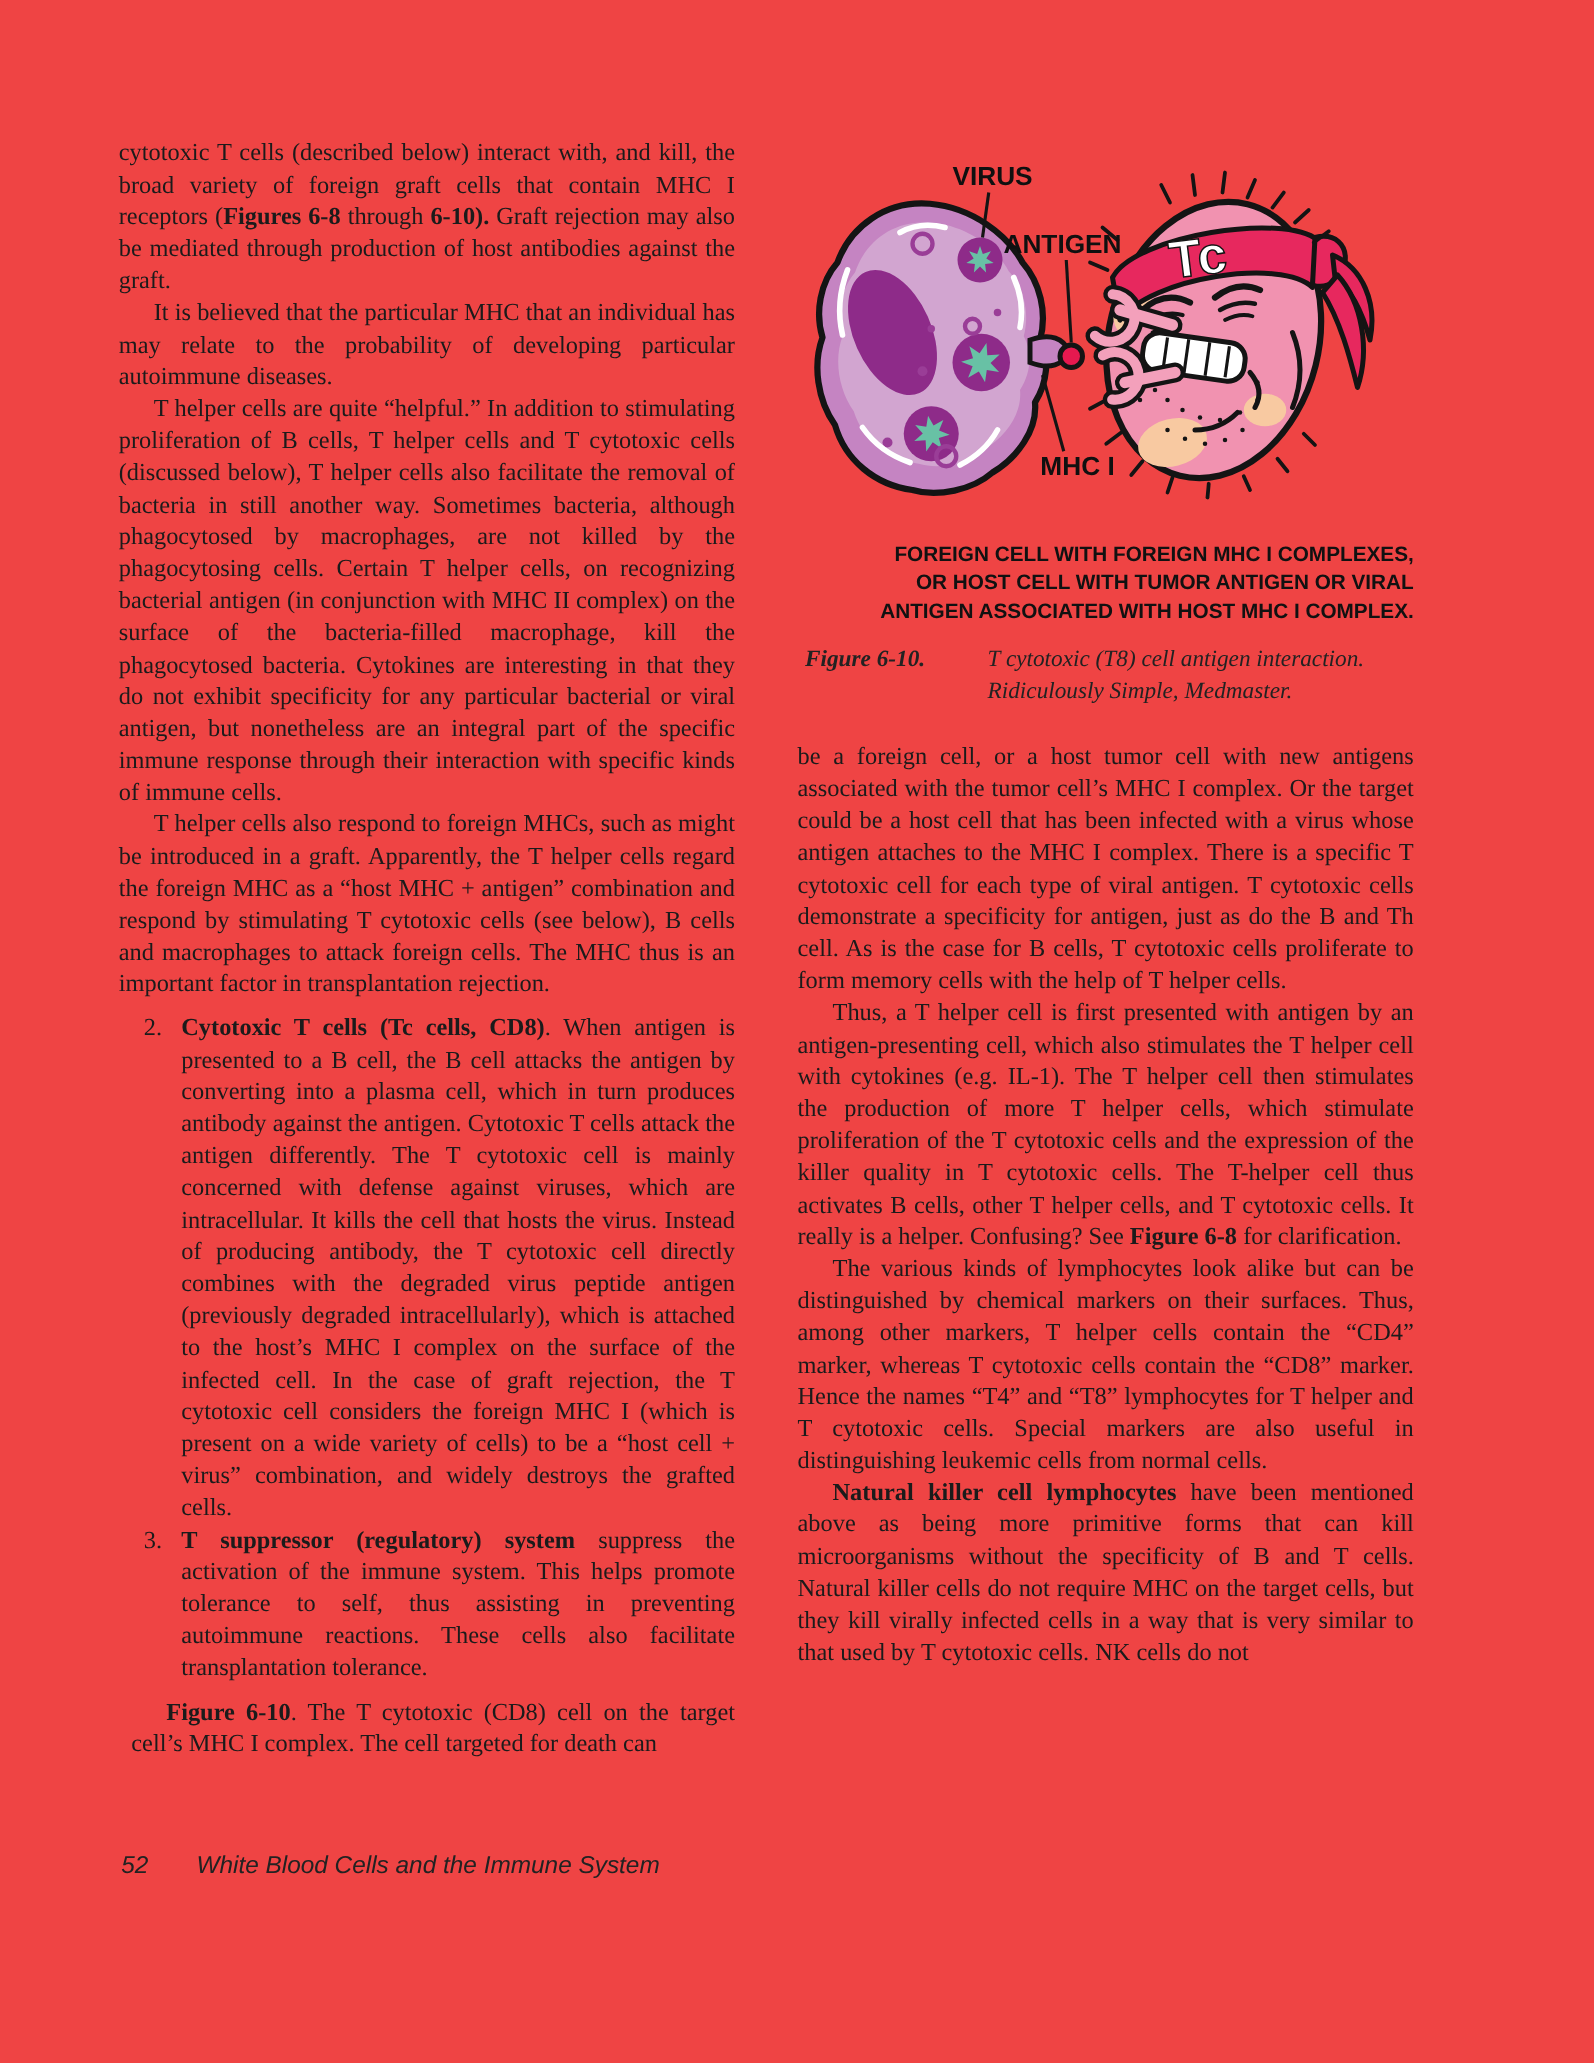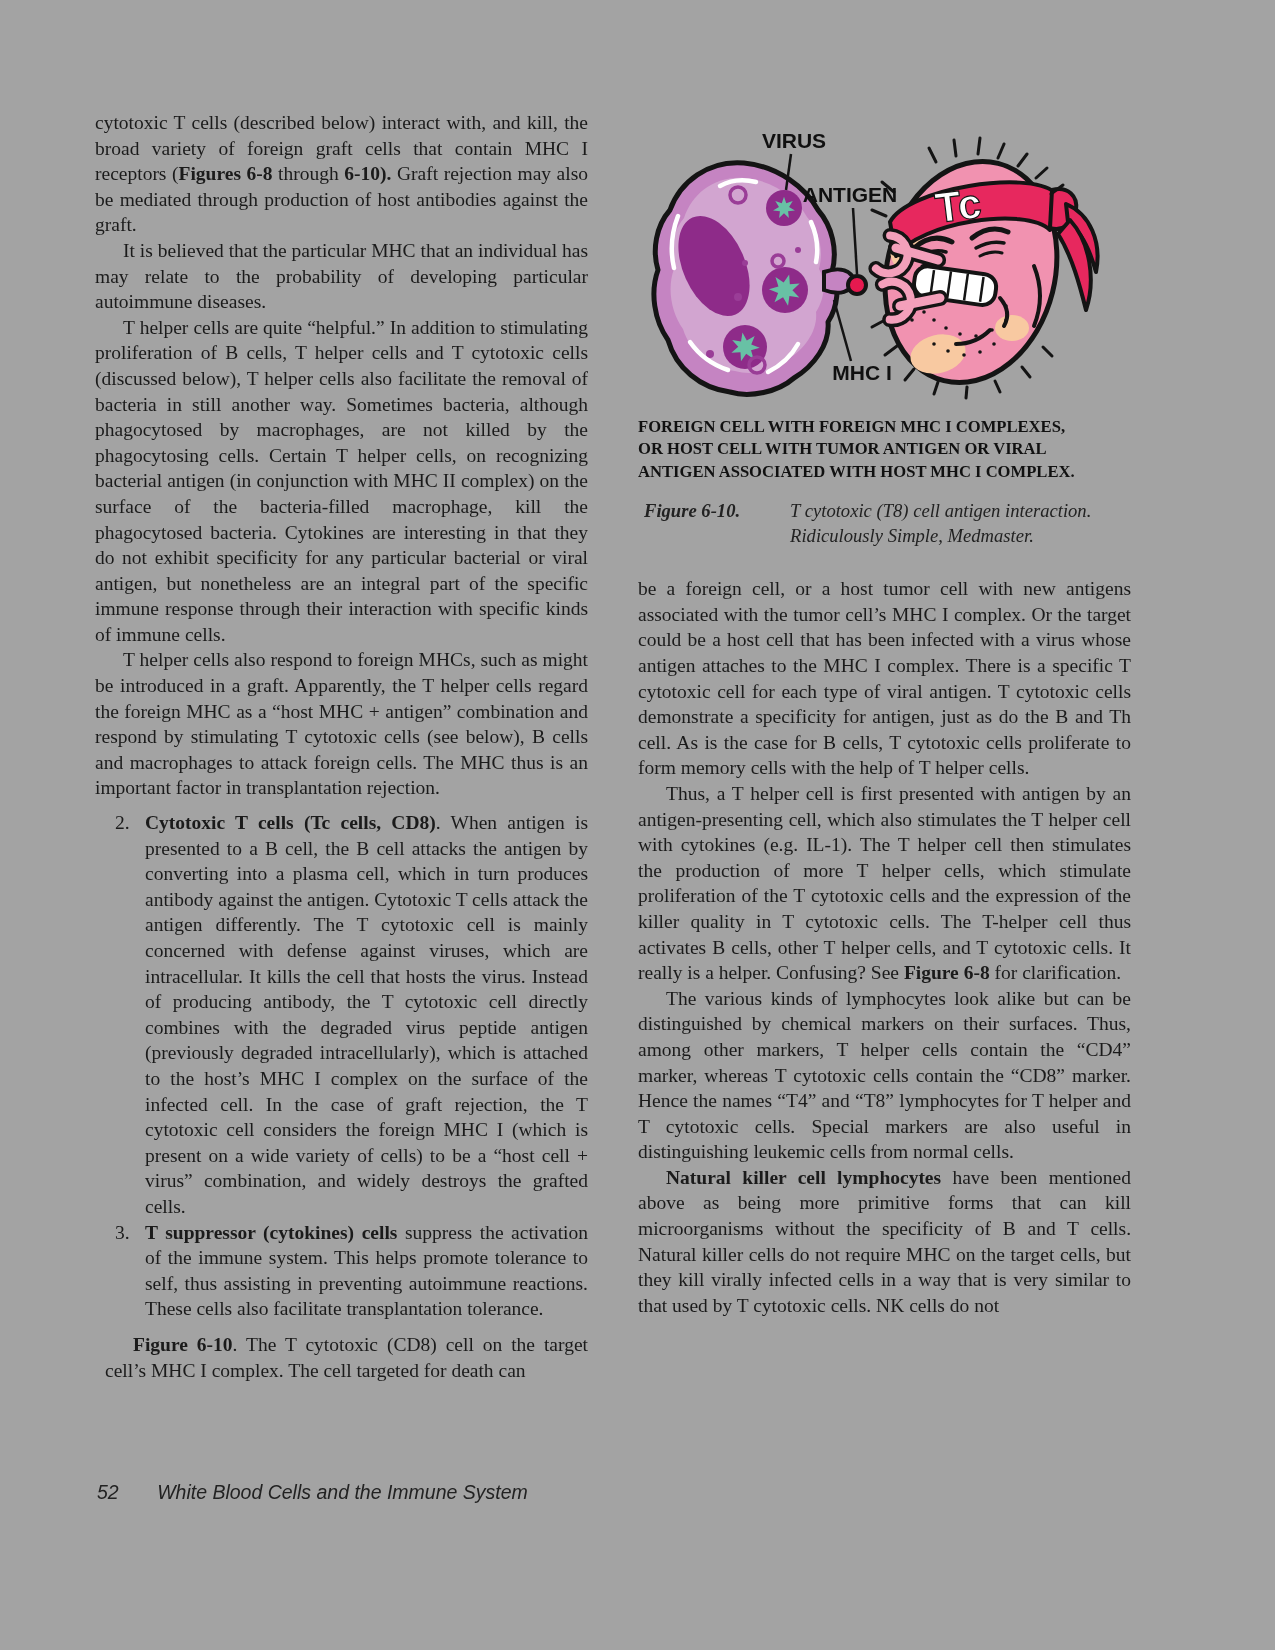--- a/index.html
+++ b/index.html
@@ -1,30 +1,30 @@
 <!DOCTYPE html>
 <html><head>
 <meta charset="utf-8">
 <style>
   html,body{margin:0;padding:0;background:#ffffff;width:1275px;height:1650px;overflow:hidden;}
   body{font-family:"Liberation Serif",serif;color:#1b1b1b;position:relative;}
-  .page{position:absolute;inset:0;background:#a3a3a3;}
+  .page{position:absolute;inset:0;background:#ef4444;}
   .col{position:absolute;}
   .col-left{left:95px;top:110px;width:493px;}
   .col-right{left:638px;top:100px;width:493px;}
   .p{margin:0;font-size:19.5px;line-height:25.6px;text-align:justify;}
   .ind{text-indent:28px;}
   .list{margin-top:9px;}
   .li{position:relative;padding-left:50px;}
   .num{position:absolute;left:20px;top:0;font-size:19.5px;line-height:25.6px;}
   .closing{margin-top:10px;margin-left:10px;}
   .b{font-weight:bold;}
   .fig{margin:0;}
   .fig svg{display:block;margin-top:30px;}
-  .banner{margin-top:16px;text-align:left;font-family:Liberation Serif, serif;
+  .banner{margin-top:33px;text-align:right;font-family:Liberation Sans, sans-serif;
           font-weight:bold;font-size:16.6px;line-height:22.4px;color:#111;}
   .caption{margin-top:15px;display:flex;font-style:italic;font-size:18.6px;line-height:25px;color:#222;gap:36px;}
   .cap-label{font-weight:bold;white-space:nowrap;margin-left:6px;margin-right:14px;}
   .cap-line{display:block;}
   .rc-text{margin-top:28px;}
   .footer{position:absolute;left:97px;top:1481px;font-family:"Liberation Sans",sans-serif;
           font-style:italic;font-size:19.5px;color:#222;}
   .pagenum{margin-right:33px;}
 </style>
 </head>
@@ -38,21 +38,21 @@
     <p class="p ind"><span>T helper cells are quite “helpful.” In addition to stimulating proliferation of B cells, T helper cells and T cytotoxic cells (discussed below), T helper cells also facilitate the removal of bacteria in still another way. Sometimes bacteria, although phagocytosed by macrophages, are not killed by the phagocytosing cells. Certain T helper cells, on recognizing bacterial antigen (in conjunction with MHC II complex) on the surface of the bacteria-filled macrophage, kill the phagocytosed bacteria. Cytokines are interesting in that they do not exhibit specificity for any particular bacterial or viral antigen, but nonetheless are an integral part of the specific immune response through their interaction with specific kinds of immune cells.</span></p>
     <p class="p ind"><span>T helper cells also respond to foreign MHCs, such as might be introduced in a graft. Apparently, the T helper cells regard the foreign MHC as a “host MHC + antigen” combination and respond by stimulating T cytotoxic cells (see below), B cells and macrophages to attack foreign cells. The MHC thus is an important factor in transplantation rejection.</span></p>
 
     <div class="list">
       <div class="li">
         <span class="num">2.</span>
         <div class="p"><span class="b">Cytotoxic T cells (Tc cells, CD8)</span><span>. When antigen is presented to a B cell, the B cell attacks the antigen by converting into a plasma cell, which in turn produces antibody against the antigen. Cytotoxic T cells attack the antigen differently. The T cytotoxic cell is mainly concerned with defense against viruses, which are intracellular. It kills the cell that hosts the virus. Instead of producing antibody, the T cytotoxic cell directly combines with the degraded virus peptide antigen (previously degraded intracellularly), which is attached to the host’s MHC I complex on the surface of the infected cell. In the case of graft rejection, the T cytotoxic cell considers the foreign MHC I (which is present on a wide variety of cells) to be a “host cell + virus” combination, and widely destroys the grafted cells.</span></div>
       </div>
       <div class="li">
         <span class="num">3.</span>
-        <div class="p"><span class="b">T suppressor (cytokines) cells</span><span> suppress the activation of the immune system. This helps promote tolerance to self, thus assisting in preventing autoimmune reactions. These cells also facilitate transplantation tolerance.</span></div>
+        <div class="p"><span class="b">T suppressor (regulatory) system</span><span> suppress the activation of the immune system. This helps promote tolerance to self, thus assisting in preventing autoimmune reactions. These cells also facilitate transplantation tolerance.</span></div>
       </div>
     </div>
 
     <p class="p ind closing"><span class="b">Figure 6-10</span><span>. The T cytotoxic (CD8) cell on the target cell’s MHC I complex. The cell targeted for death can</span></p>
   </div>
 
   <div class="col col-right">
     <figure class="fig">
 
       <svg width="470" height="270" viewBox="0 0 470 270">

